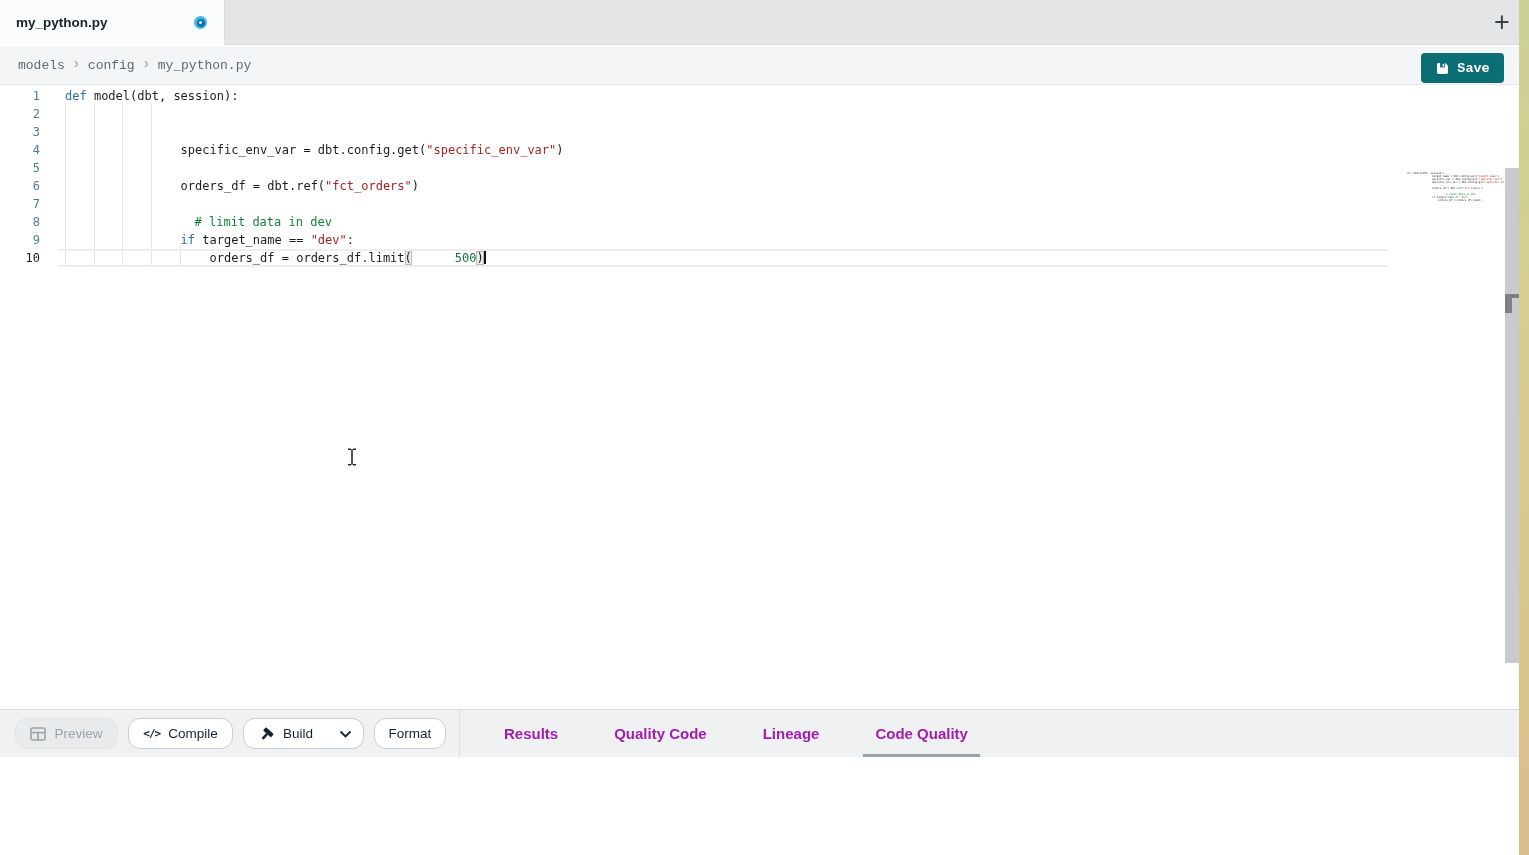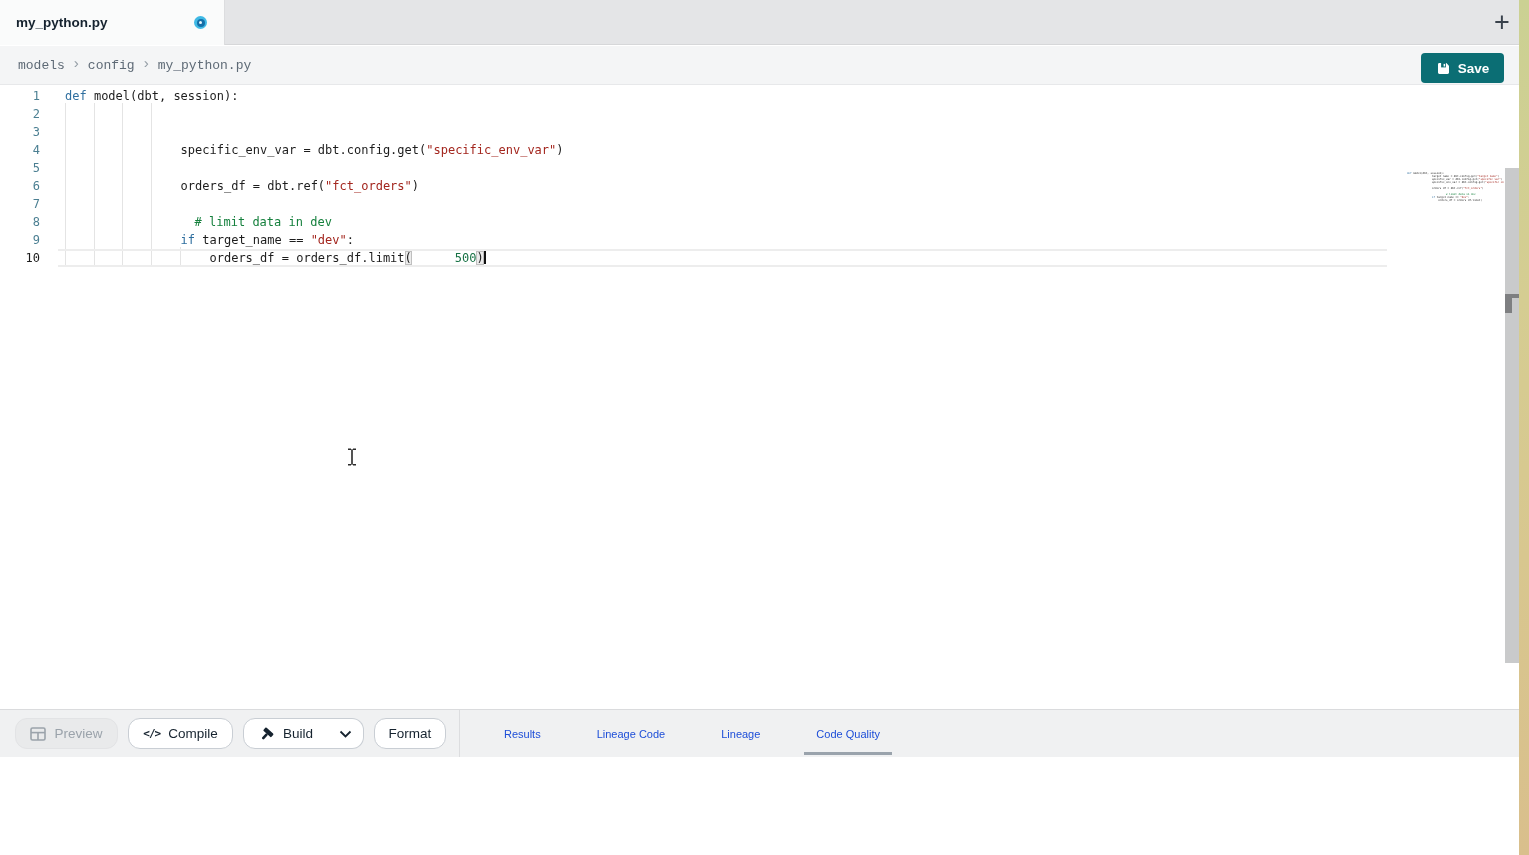--- a/index.html
+++ b/index.html
@@ -28,21 +28,21 @@
 
   
   .crumbbar { position:absolute; left:0; top:46px; width:1519px; height:39px;
     background:#f4f5f6; border-bottom:1px solid #e7e8ea; }
   .crumbs { position:absolute; left:18px; top:0; height:39px; display:flex;
     align-items:center; gap:7px; font-size:13px; color:#5e6a76;font-family:Liberation Mono, monospace; }
   .crumb-sep { color:#97a0a8; font-size:15px; margin-top:-2px; }
   .save-btn { position:absolute; left:1421px; top:7px; width:83px; height:30px;
     background:#0b6e74; border-radius:4px; border:none; color:#fff; font-size:13.5px;
     font-weight:600; display:flex; align-items:center; justify-content:center; gap:7px;
-    cursor:pointer; font-family:Liberation Sans, sans-serif; }
+    cursor:pointer; font-family:Liberation Mono, monospace; }
 
   
   .editor { position:absolute; left:0; top:85px; width:1519px; height:624px; background:#fff; }
   .code-area { position:absolute; left:0; top:2px; }
   .code-row { position:relative; height:18px; display:flex; white-space:pre;
     font-family:"DejaVu Sans Mono", monospace; font-size:12px; line-height:18px; }
   .ln { display:inline-block; width:40px; text-align:right; color:#4b7f92; flex:none; }
   .code-row.active .ln { color:#1c1c1c; }
   .ct { margin-left:25px; color:#1d1d1d; }
   .kw { color:#2f6f9f; } .str { color:#a3261e; } .com { color:#15803d;margin-left:14px; }
@@ -82,22 +82,22 @@
   .btn-build { left:243px; width:86px; border-top-right-radius:0; border-bottom-right-radius:0; }
   .btn-build-caret { left:328px; width:36px; border-left:none; border-top-left-radius:0;
     border-bottom-left-radius:0; }
   .btn-format { left:374px; width:72px; }
   .toolbar-sep { position:absolute; left:459px; top:0; width:1px; height:48px; background:#dcdddf; }
   .code-icon-sm { font-family:"DejaVu Sans Mono", monospace; font-size:11px; font-weight:bold;
     letter-spacing:-1px; color:#16232f; }
 
   .panel-tabs { position:absolute; left:492px; top:0; height:48px; display:flex;
     align-items:center; gap:32px; }
-  .panel-tab { font-size:11px; color:#1d4ed8; cursor:pointer; padding:14px 12px 12px 12px;
-    border-bottom:3px solid transparent; }
+  .panel-tab { font-size:15px; color:#a21caf; cursor:pointer; padding:14px 12px 12px 12px;
+    border-bottom:3px solid transparent;font-weight:bold; }
   .panel-tab.active { border-bottom-color:#9aa3ac; }
 
   
   .bottom-panel { position:absolute; left:0; top:757px; width:1529px; height:98px; background:#fff; }
 </style>
 </head>
 <body>
 
 <div id="app">
 
@@ -205,21 +205,21 @@
     </button>
 
     <button class="btn btn-normal btn-format">
       <span>Format</span>
     </button>
 
     <div class="toolbar-sep"></div>
 
     <div class="panel-tabs" id="panel-tabs">
         <div class="panel-tab">Results</div>
-        <div class="panel-tab">Lineage Code</div>
+        <div class="panel-tab">Quality Code</div>
         <div class="panel-tab">Lineage</div>
         <div class="panel-tab active">Code Quality</div>
       </div>
   </div>
 
   <div class="bottom-panel">
     
   </div>
 
   <div class="desktop-strip"></div>

